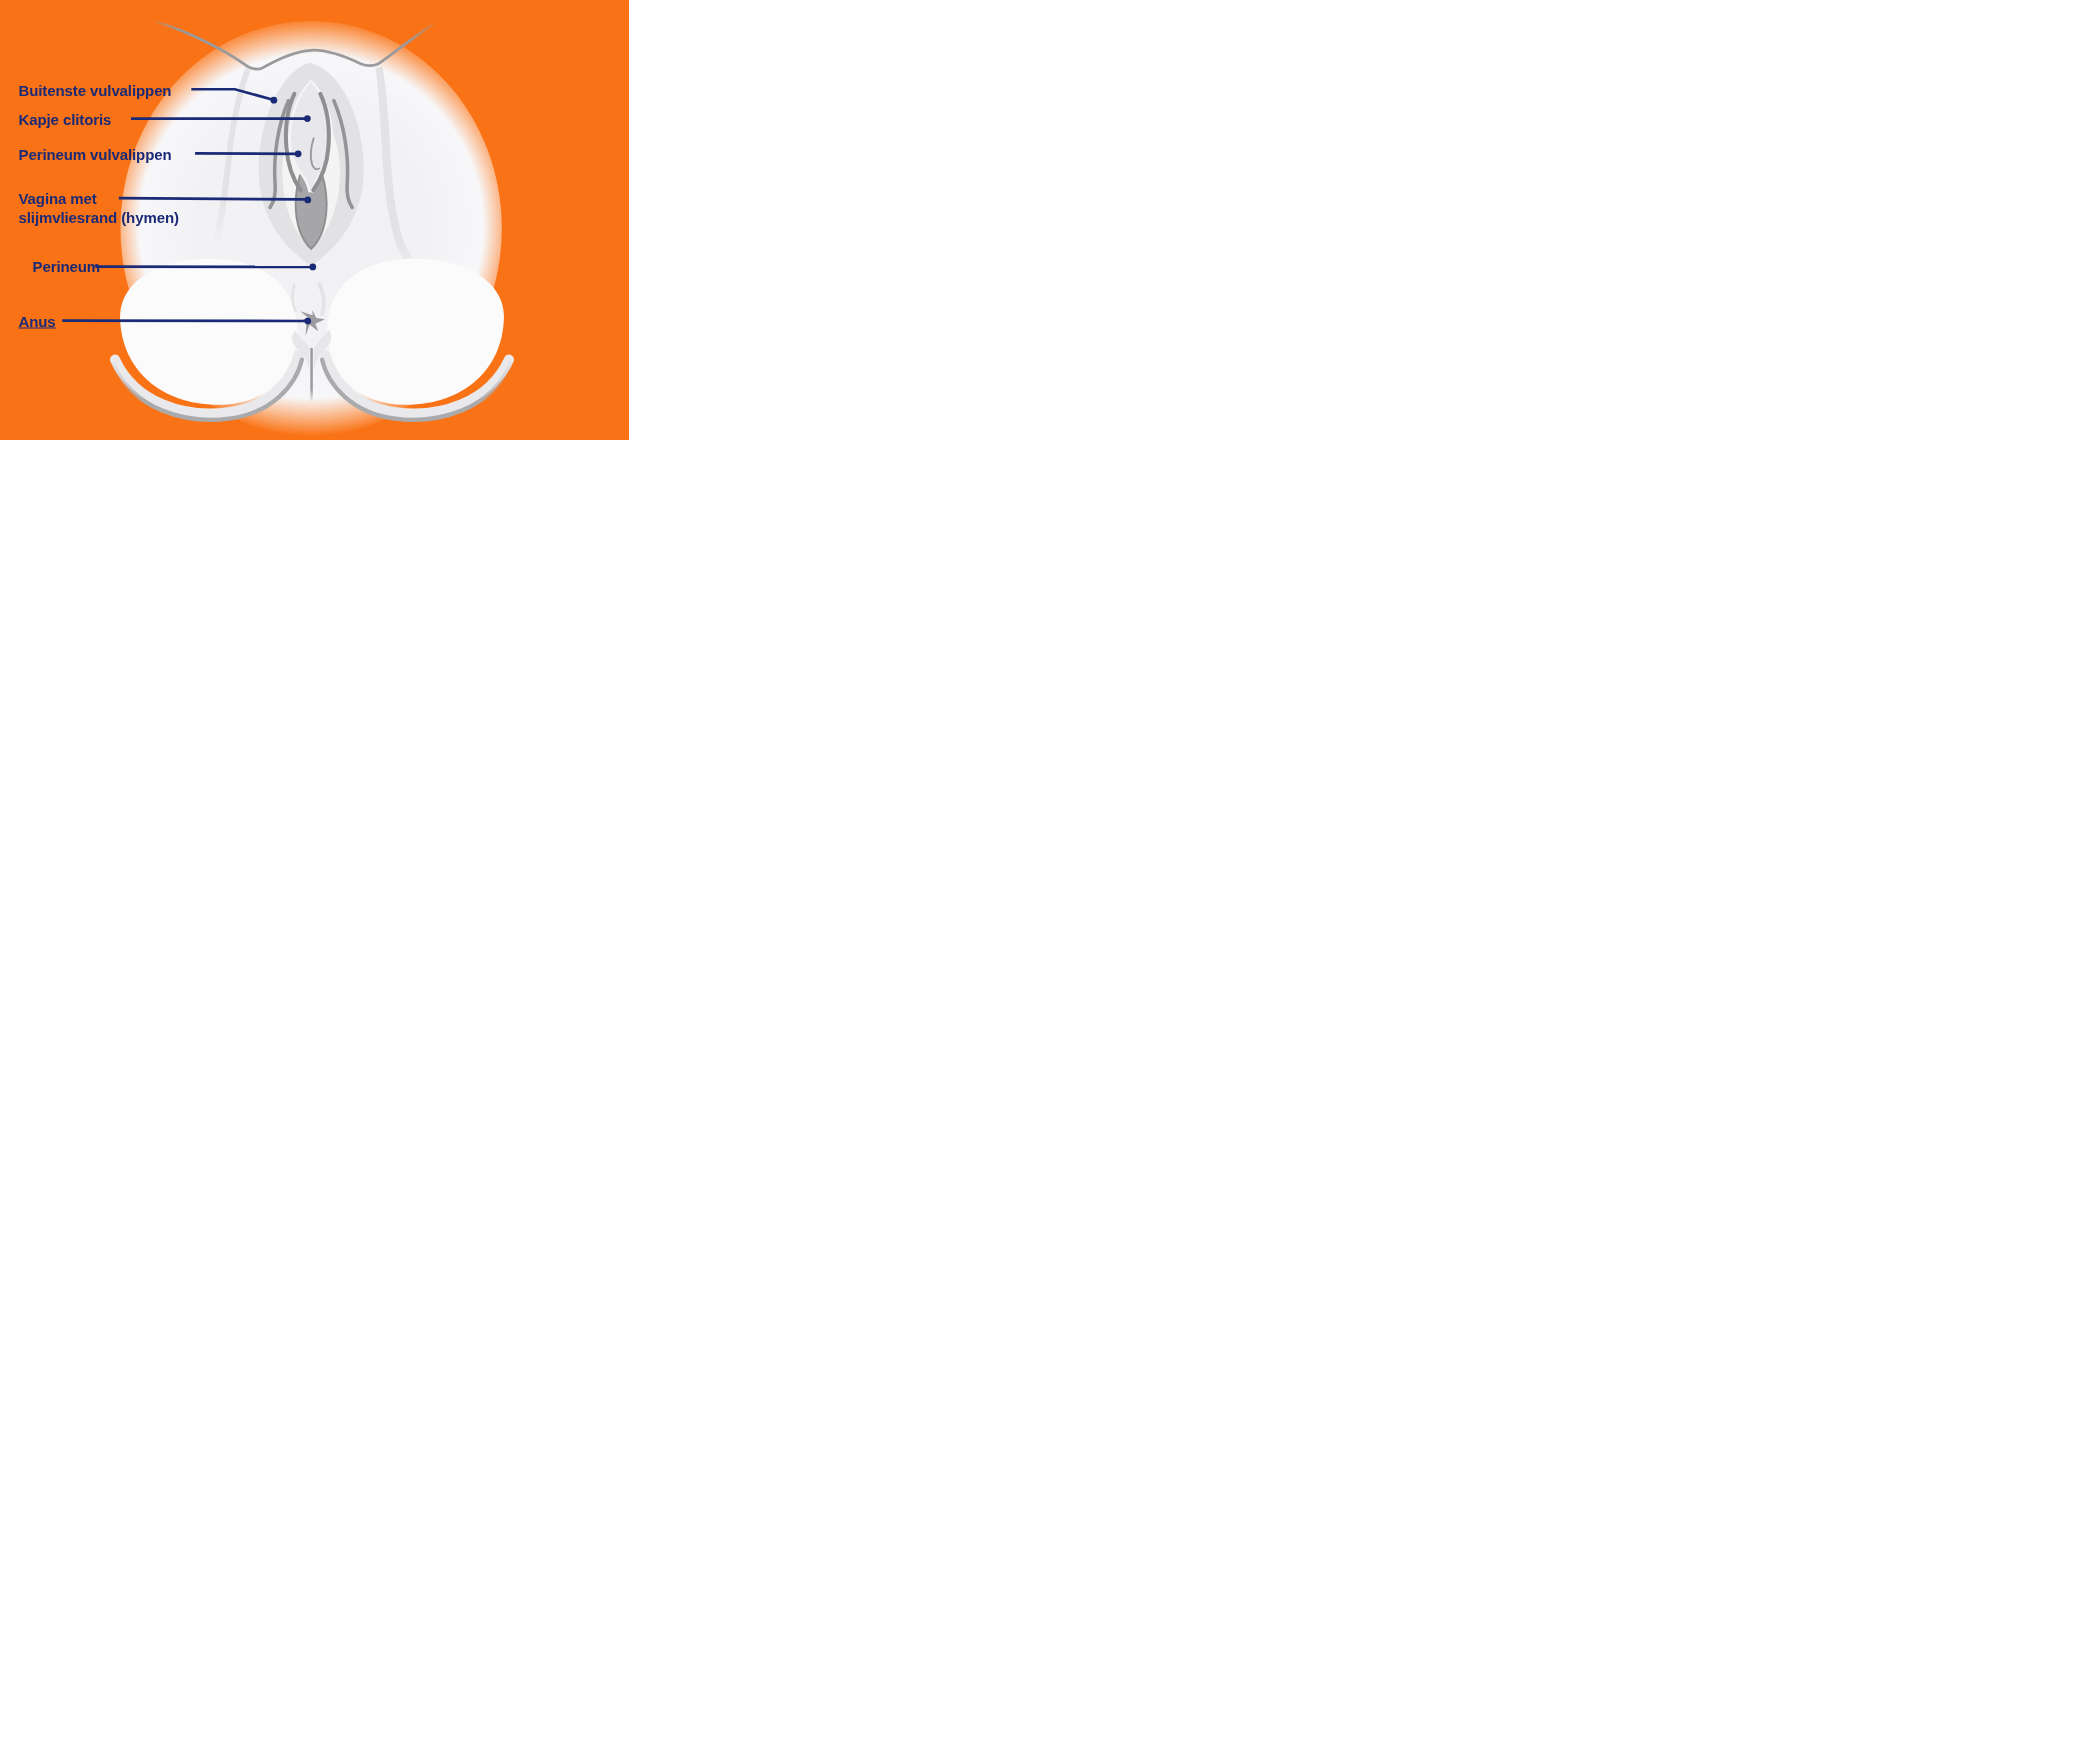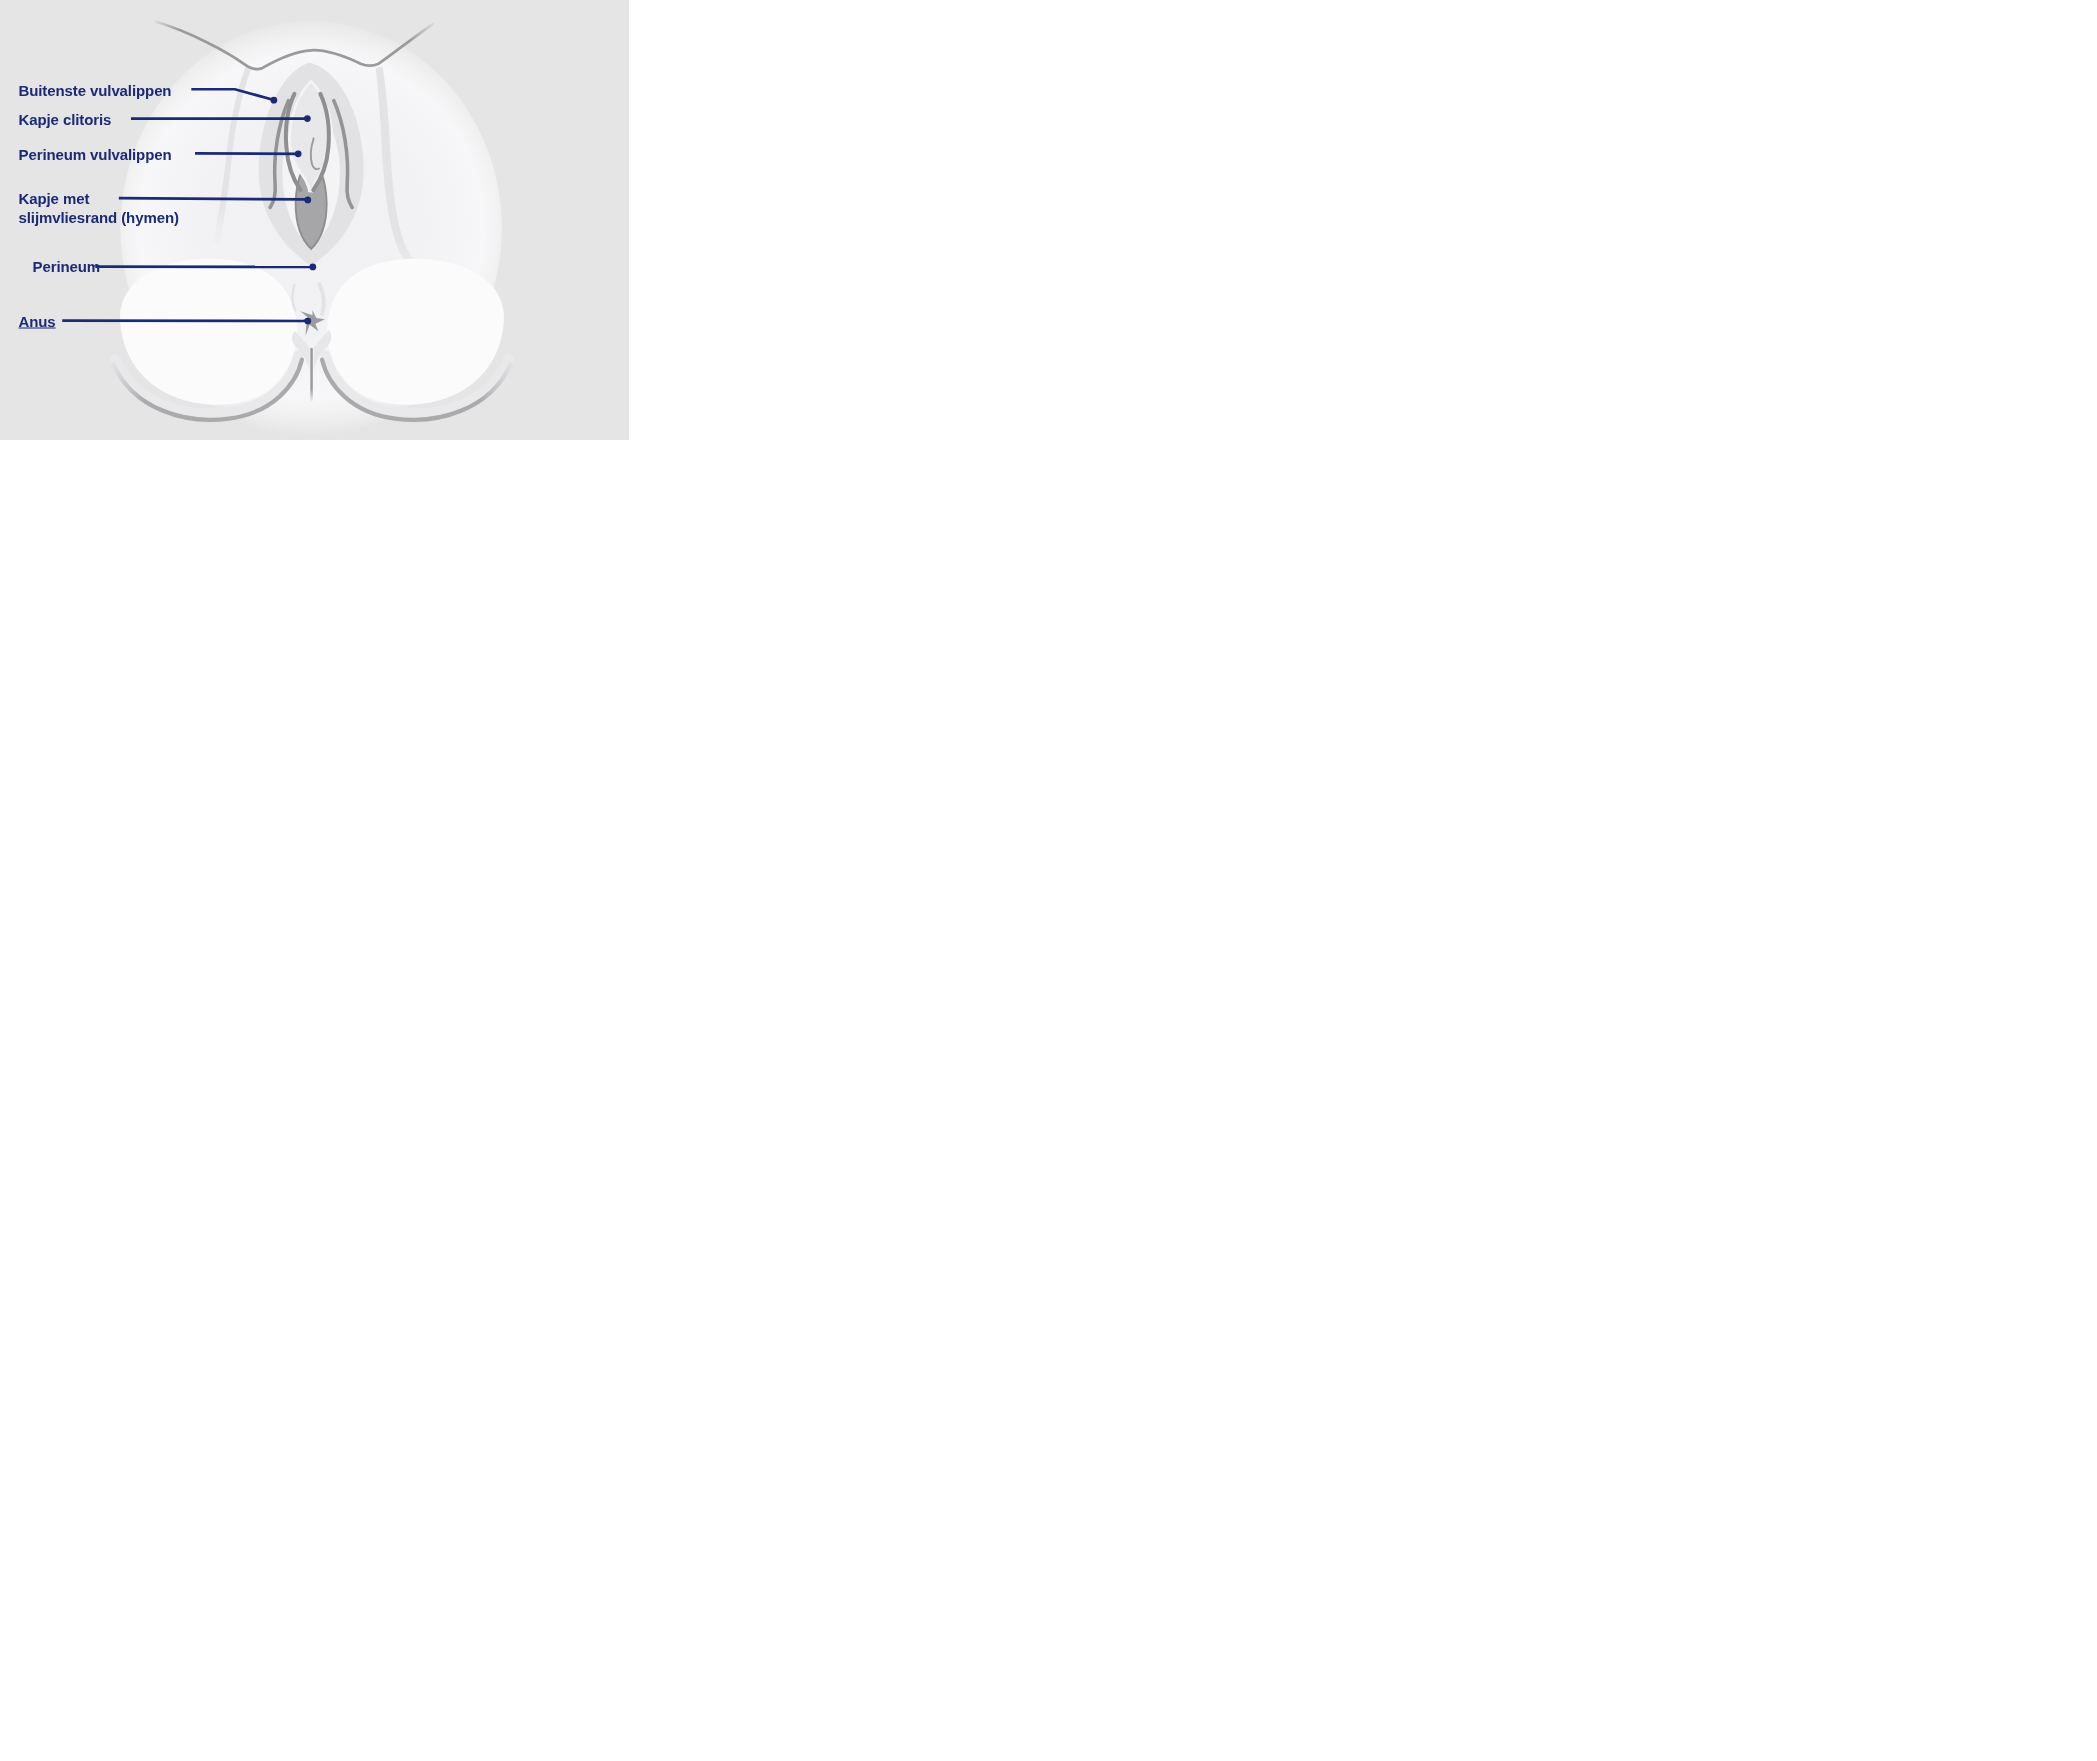--- a/index.html
+++ b/index.html
@@ -5,21 +5,21 @@
   html, body {
     margin: 0;
     padding: 0;
     background: #ffffff;
     font-family: "Liberation Sans", sans-serif;
   }
   #stage {
     position: relative;
     width: 629px;
     height: 440px;
-    background: #e5e5e5;
+    background: #f97316;
     overflow: hidden;
   }
   #artwork {
     position: absolute;
     inset: 0;
     width: 629px;
     height: 440px;
     display: block;
   }
   .label {
@@ -201,21 +201,21 @@
   <div class="label" id="label-buitenste">
     <span>Buitenste vulvalippen</span>
   </div>
   <div class="label" id="label-kapje">
     <span>Kapje clitoris</span>
   </div>
   <div class="label" id="label-binnenste">
     <span>Perineum vulvalippen</span>
   </div>
   <div class="label" id="label-vagina">
-    <span>Kapje met</span>
+    <span>Vagina met</span>
     <span>slijmvliesrand (hymen)</span>
   </div>
   <div class="label" id="label-perineum">
     <span>Perineum</span>
   </div>
   <div class="label" id="label-anus">
     <span>Anus</span>
   </div>
 
 </div>

